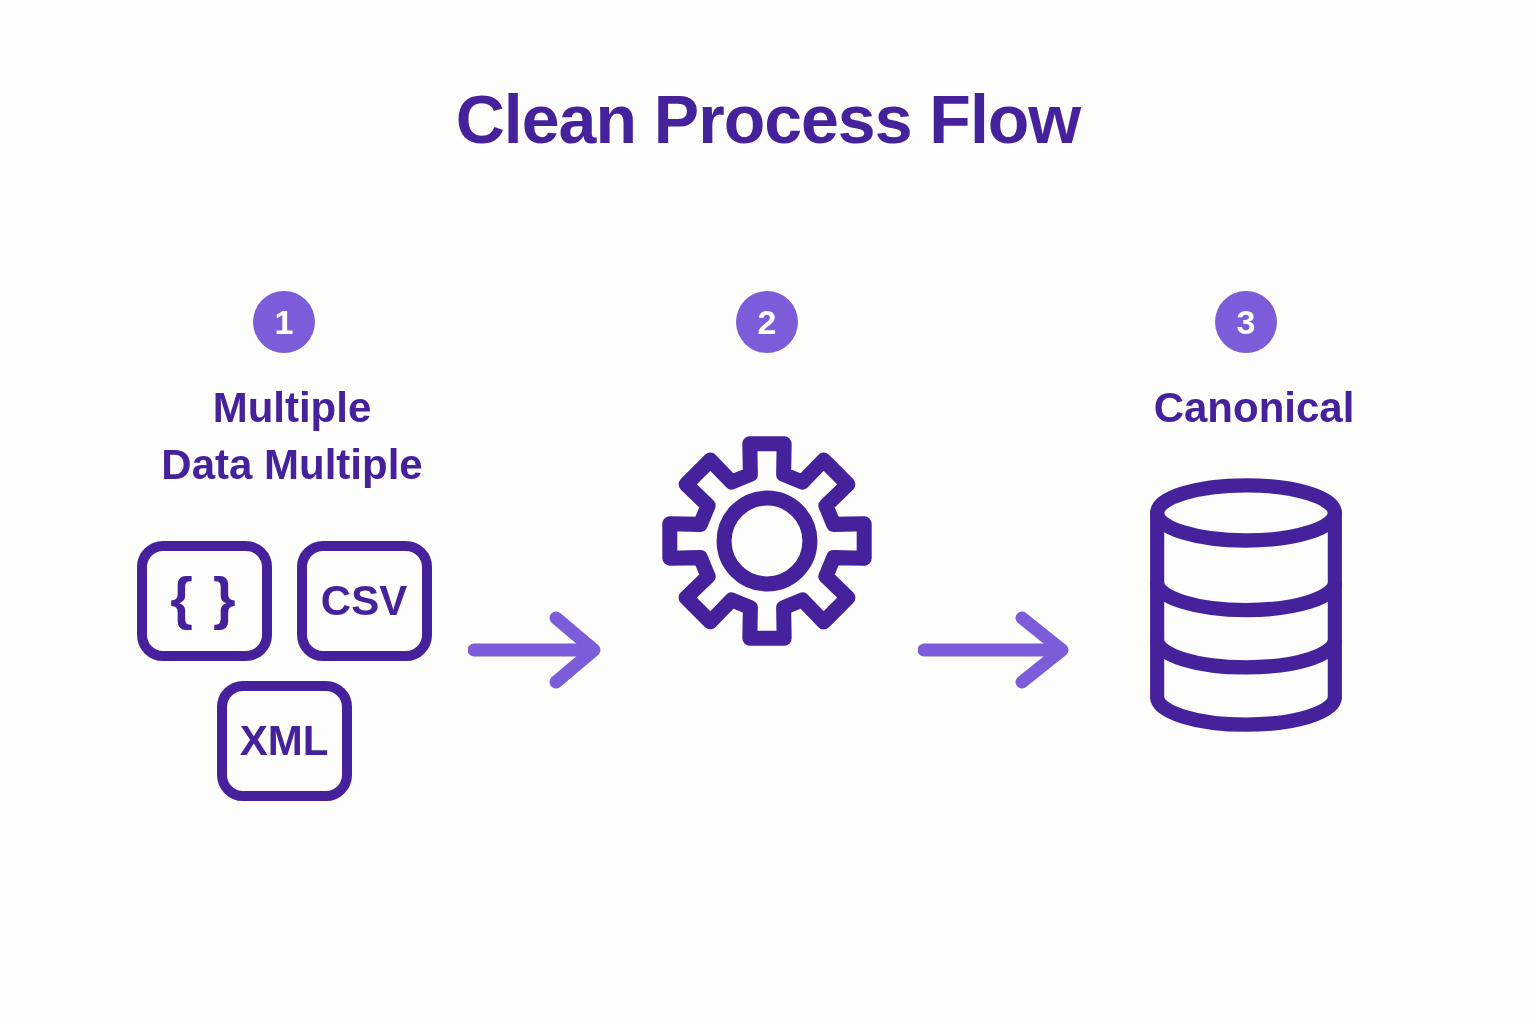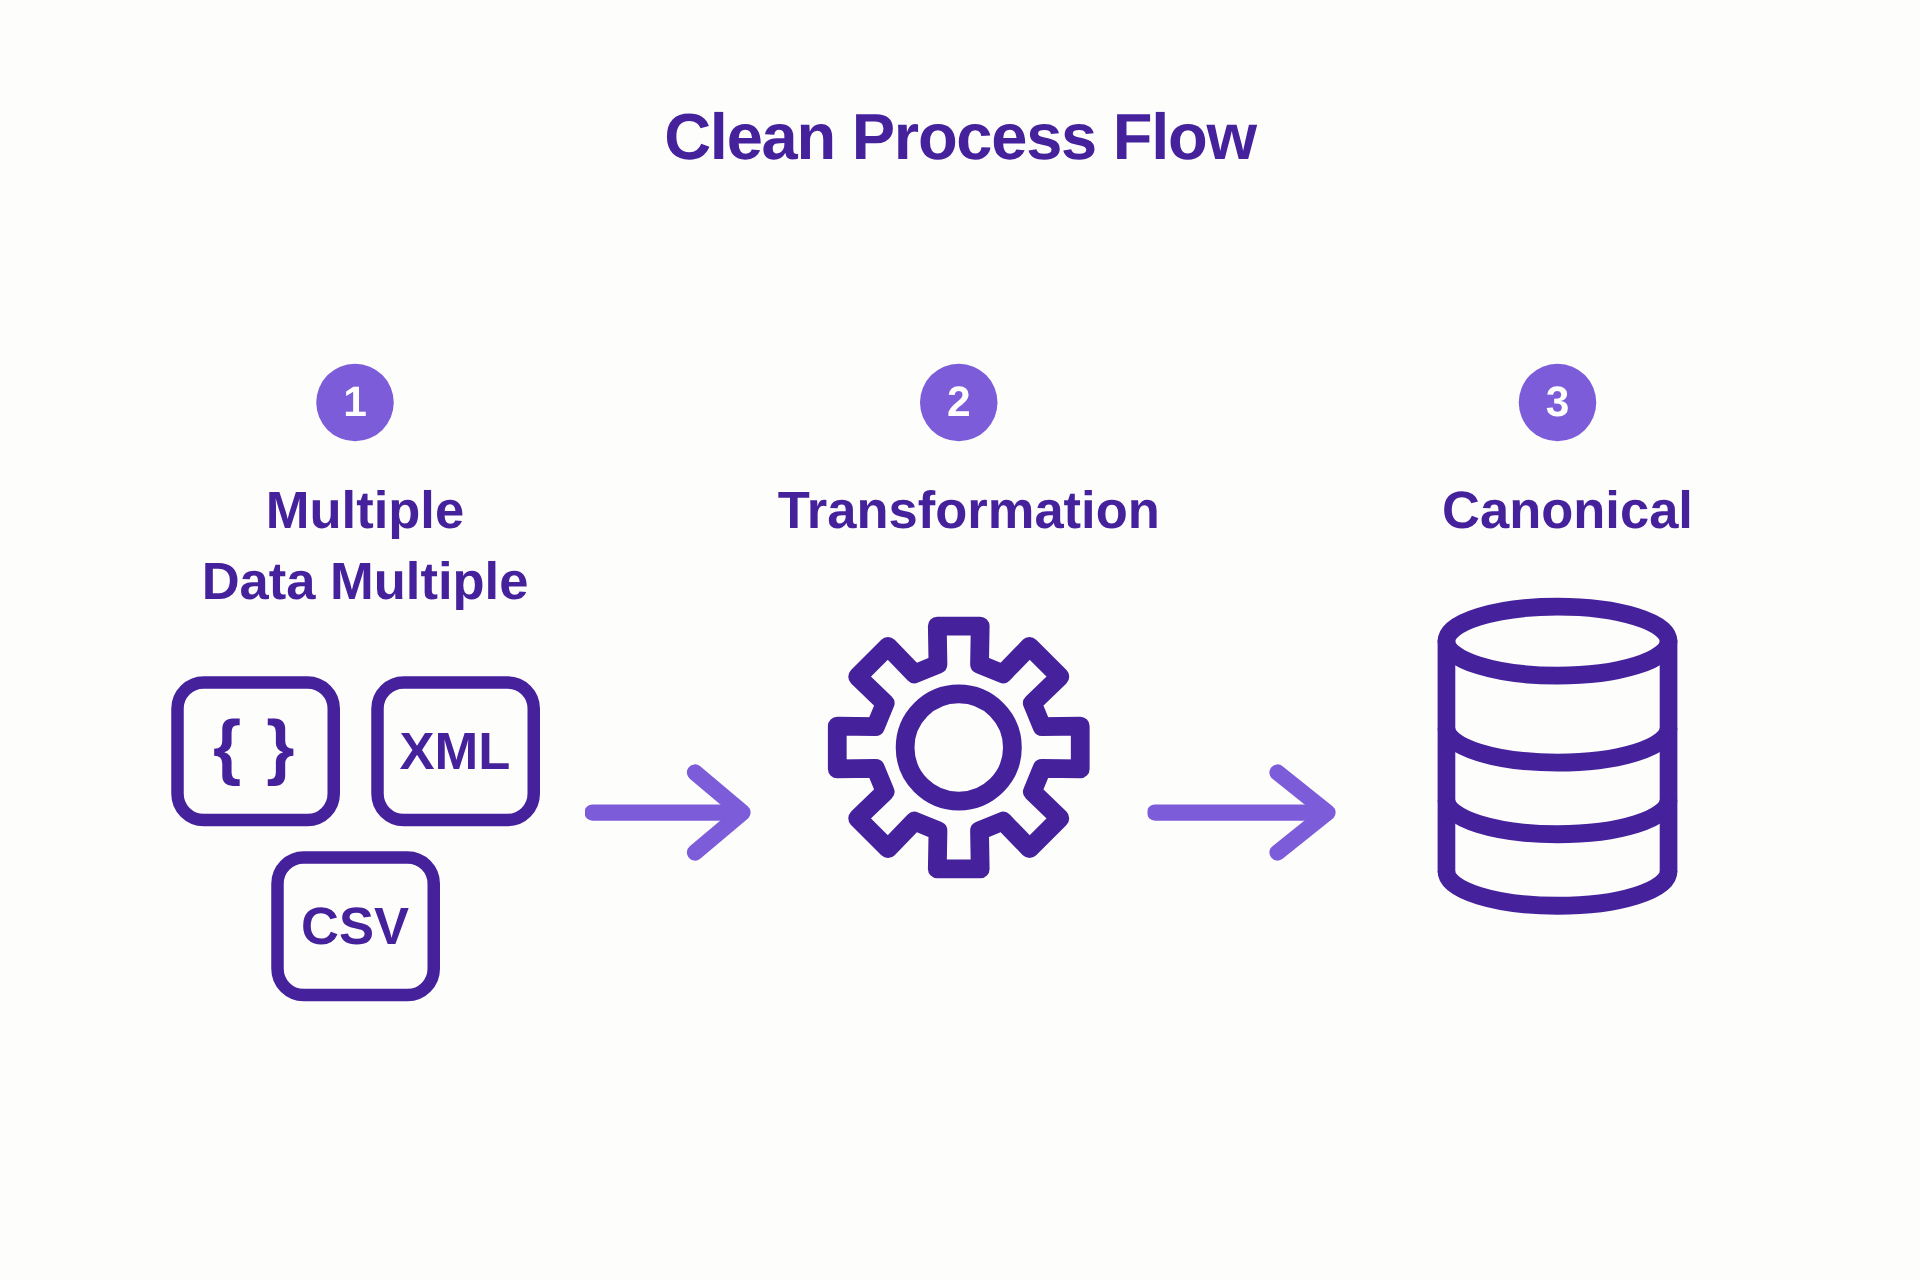--- a/index.html
+++ b/index.html
@@ -8,21 +8,21 @@
     background: #FDFDFC;
     font-family: "Liberation Sans", sans-serif;
     position: relative;
   }
   .canvas { position: absolute; inset: 0; }
 
   .title {
     position: absolute;
     top: 80px; left: 0; width: 100%;
     text-align: center;
-    font-size: 52px;
+    font-size: 68px;
     font-weight: bold;
     letter-spacing: -1px;
     color: #45219C;
   }
 
   .step {
     position: absolute;
     top: 291px;
     display: flex;
     flex-direction: column;
@@ -100,41 +100,40 @@
     </div>
     <div class="label">
       <span>Multiple</span>
       <span>Data Multiple</span>
     </div>
     <div class="formats">
       <div class="format-box braces">
         <span>{ }</span>
       </div>
       <div class="format-box txt">
-        <span>XML</span>
+        <span>CSV</span>
       </div>
       <div class="format-box txt">
-        <span>CSV</span>
+        <span>XML</span>
       </div>
     </div>
   </section>
 
   <div class="arrow arrow-1">
     <svg width="140" height="80" viewBox="0 0 140 80" fill="none">
       <path d="M6,40 H112" stroke="#7C5CD8" stroke-width="13" stroke-linecap="round"></path>
       <path d="M88,8 L126,40 L88,72" stroke="#7C5CD8" stroke-width="13" stroke-linecap="round" stroke-linejoin="round" fill="none"></path>
     </svg>
   </div>
 
   <section class="step step-2">
     <div class="badge">
       <span>2</span>
     </div>
     <div class="label">
-      <span>Transformation</span>
     </div>
     <div class="icon-wrap-gear">
       <svg width="236" height="236" viewBox="0 0 220 220" fill="none">
         <path d="M172.1,94.5 L200.6,94 L200.6,126 L172.1,125.5
                  L164.9,143 L185.4,162.8 L162.8,185.4 L143,164.9
                  L125.5,172.1 L126,200.6 L94,200.6 L94.5,172.1
                  L77,164.9 L57.2,185.4 L34.6,162.8 L55.1,143
                  L47.9,125.5 L19.4,126 L19.4,94 L47.9,94.5
                  L55.1,77 L34.6,57.2 L57.2,34.6 L77,55.1
                  L94.5,47.9 L94,19.4 L126,19.4 L125.5,47.9

